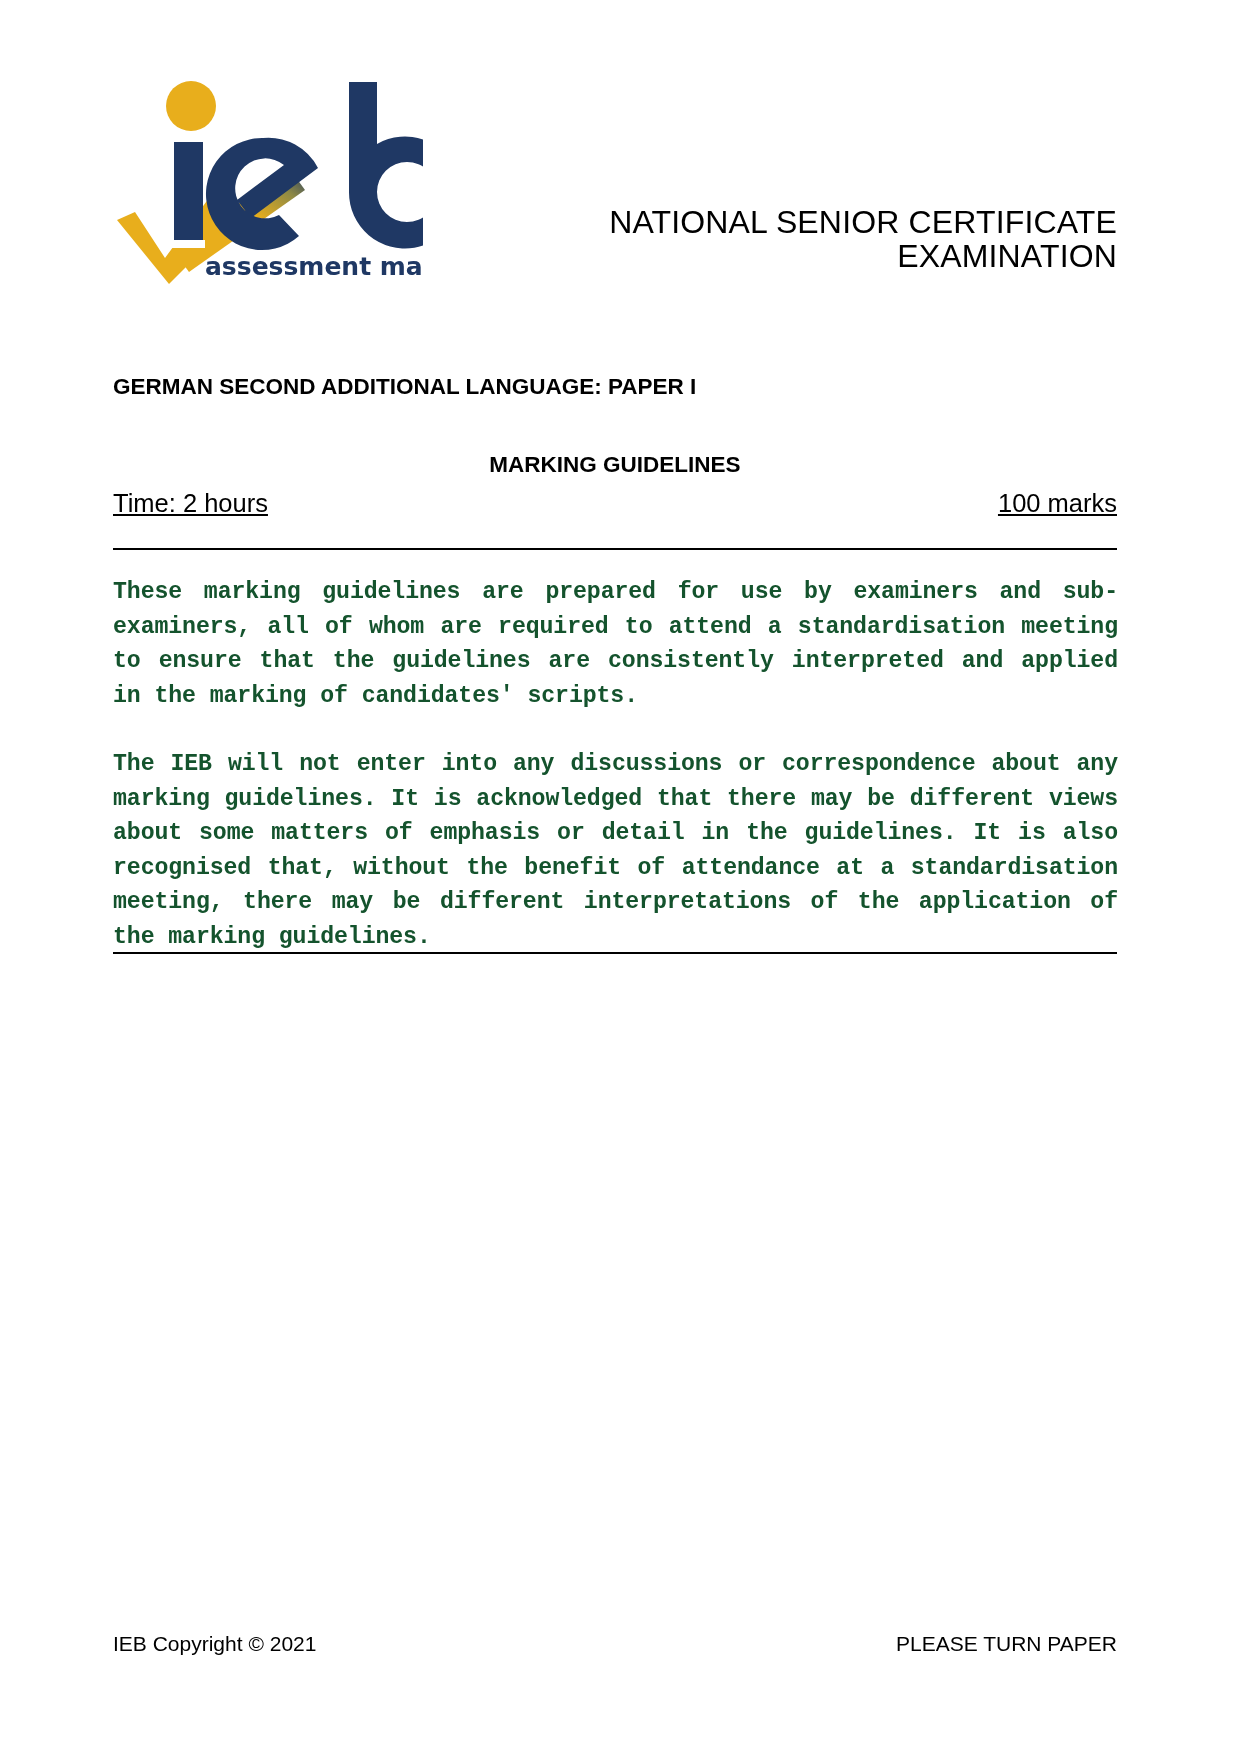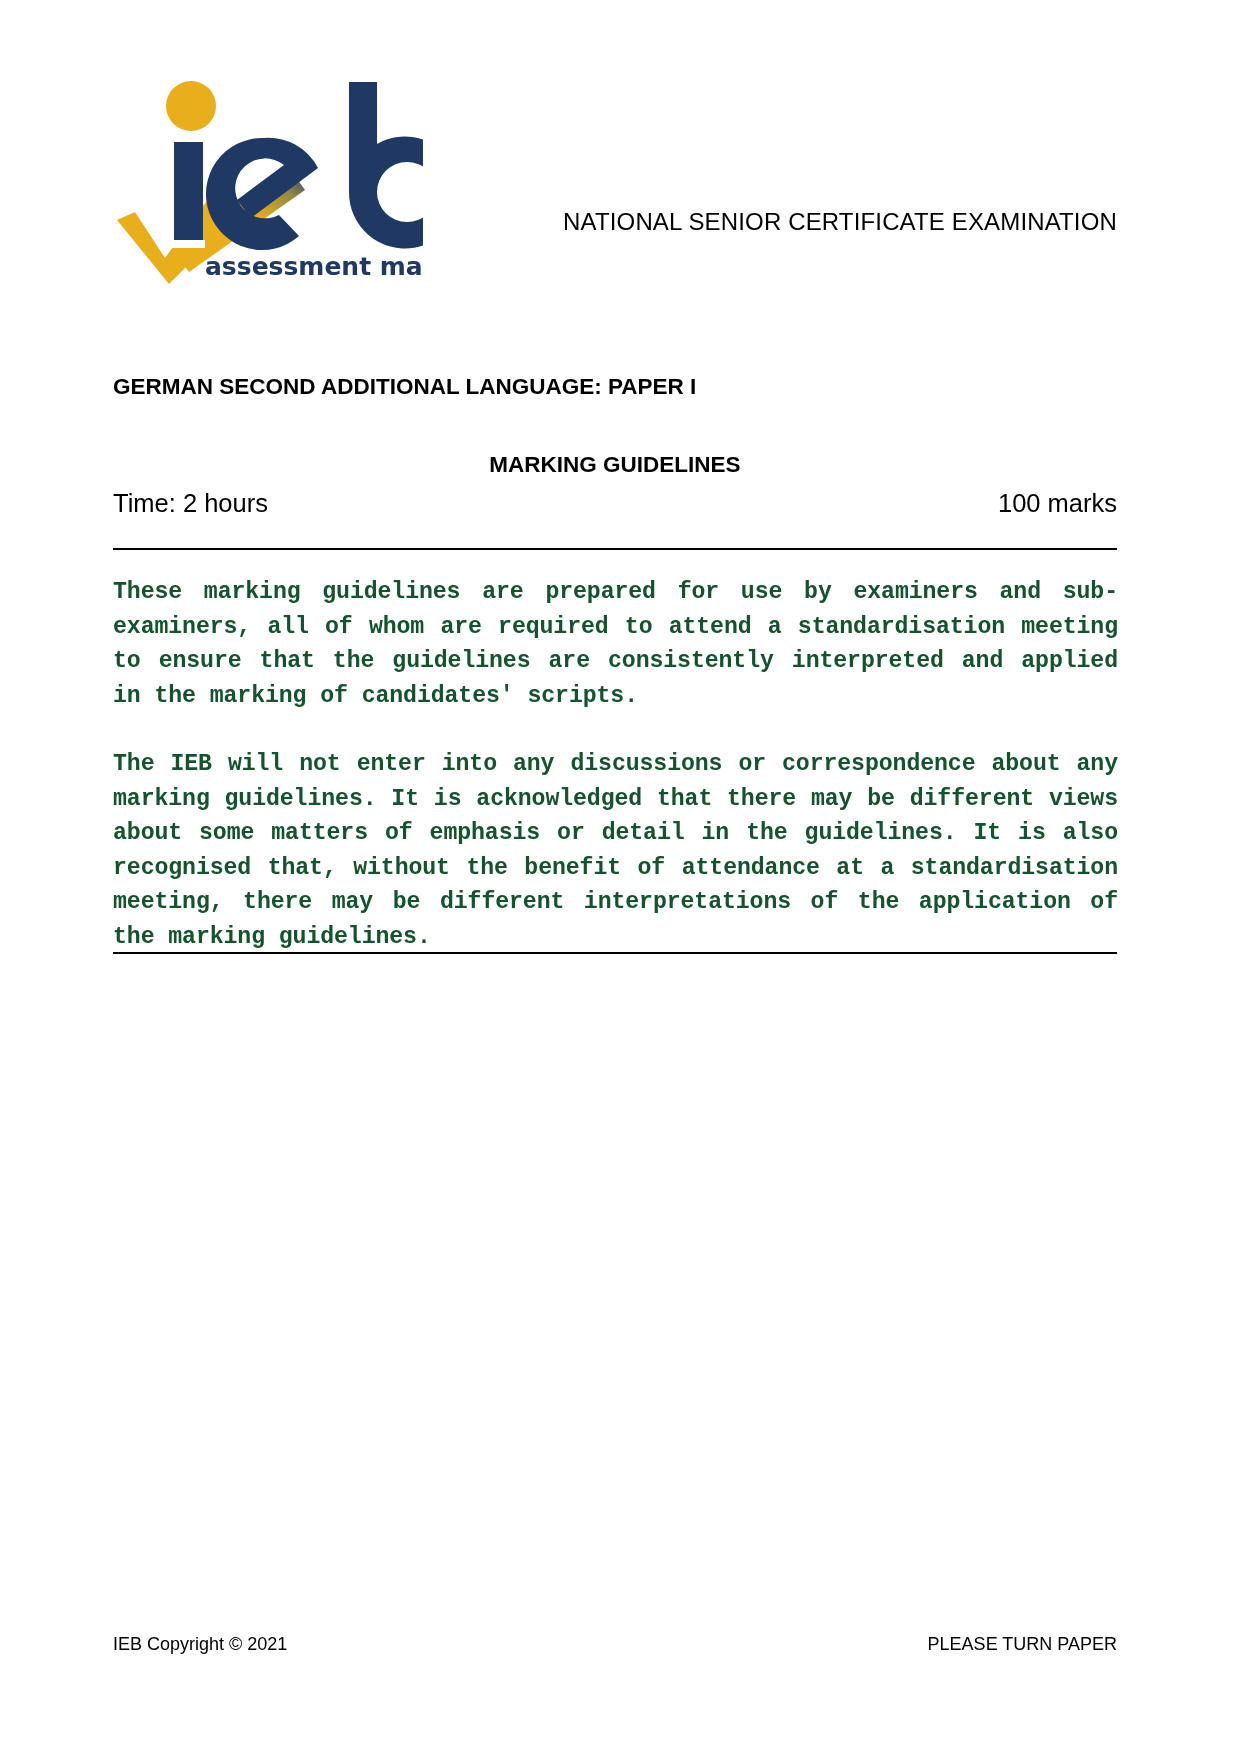--- a/index.html
+++ b/index.html
@@ -41,21 +41,21 @@
     height: 215px;
   }
   .logo svg { display: block; }
 
   .exam-head {
     position: absolute;
     right: 0px;
     top: 145px;
     width: 700px;
     text-align: right;
-    font-size: 24px;
+    font-size: 32px;
     line-height: 34px;
     letter-spacing: 0.15px;
     color: #000;
   }
 
   
   .doc-title {
     position: absolute;
     left: 113px;
     top: 372px;
@@ -80,20 +80,21 @@
   .meta-row {
     position: absolute;
     left: 113px;
     top: 487px;
     width: 1004px;
     display: flex;
     justify-content: space-between;
     align-items: baseline;
     font-size: 25.5px;
     line-height: 32px;
+    text-decoration: underline;
   }
 
   
   .rule {
     position: absolute;
     left: 113px;
     width: 1004px;
     height: 0;
     border-top: 2px solid #000;
   }
@@ -122,21 +123,21 @@
 
   
   .footer {
     position: absolute;
     left: 113px;
     top: 1632px;
     width: 1004px;
     display: flex;
     justify-content: space-between;
     align-items: baseline;
-    font-size: 18px;
+    font-size: 21px;
     line-height: 24px;
     gap: 11px;
   }
 </style>
 </head>
 <body>
 
 <div class="page">
 
   <div class="header-zone">

